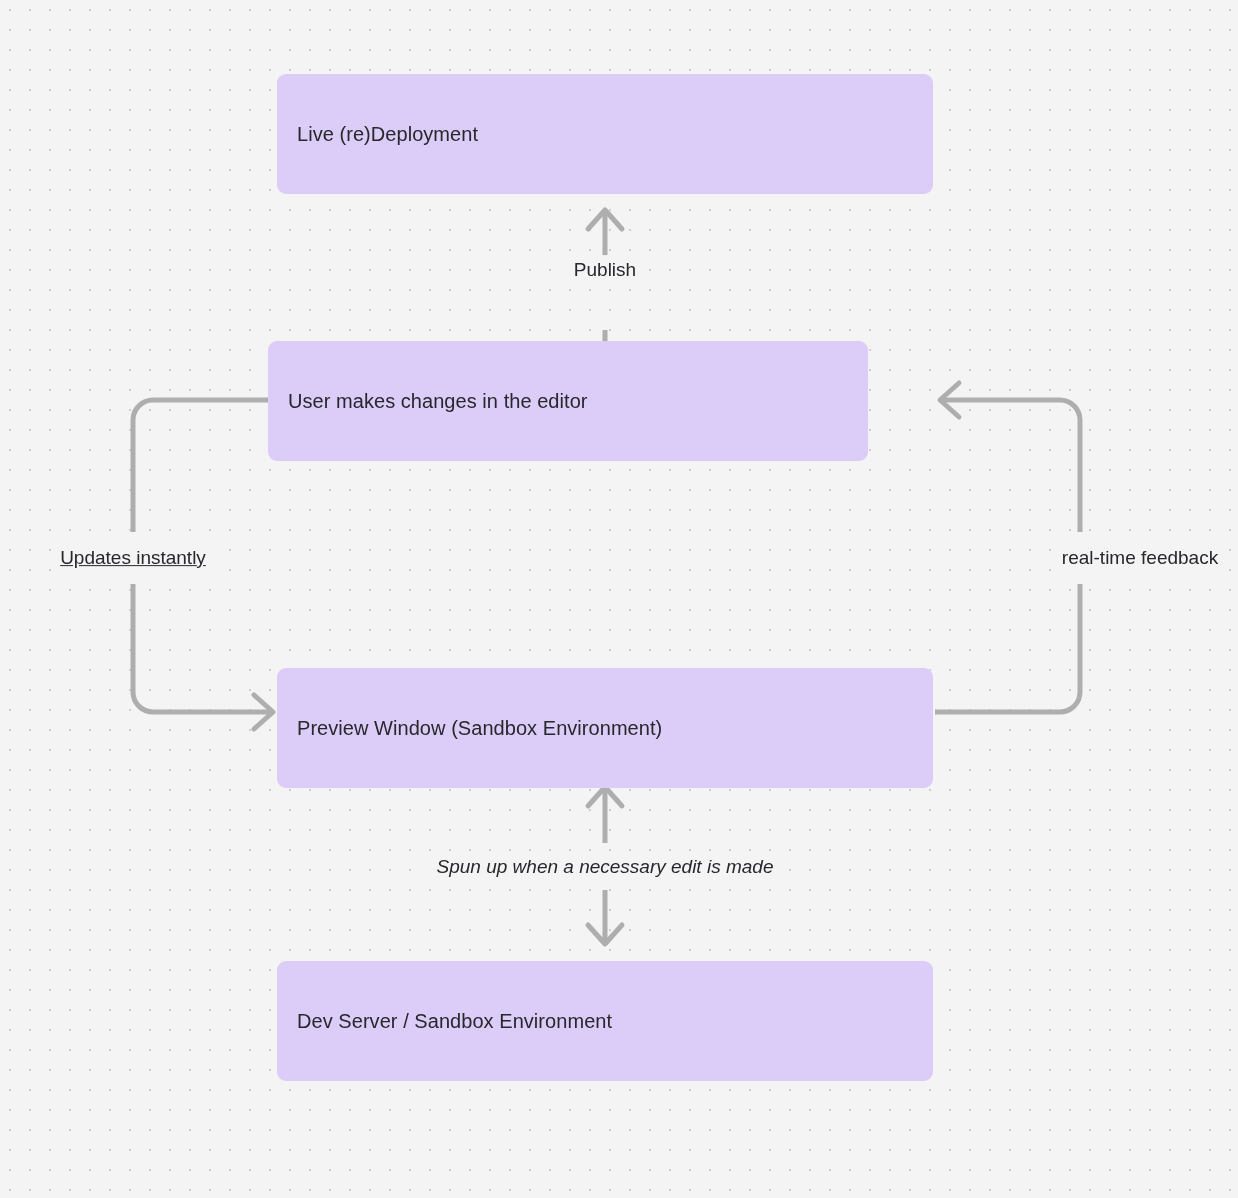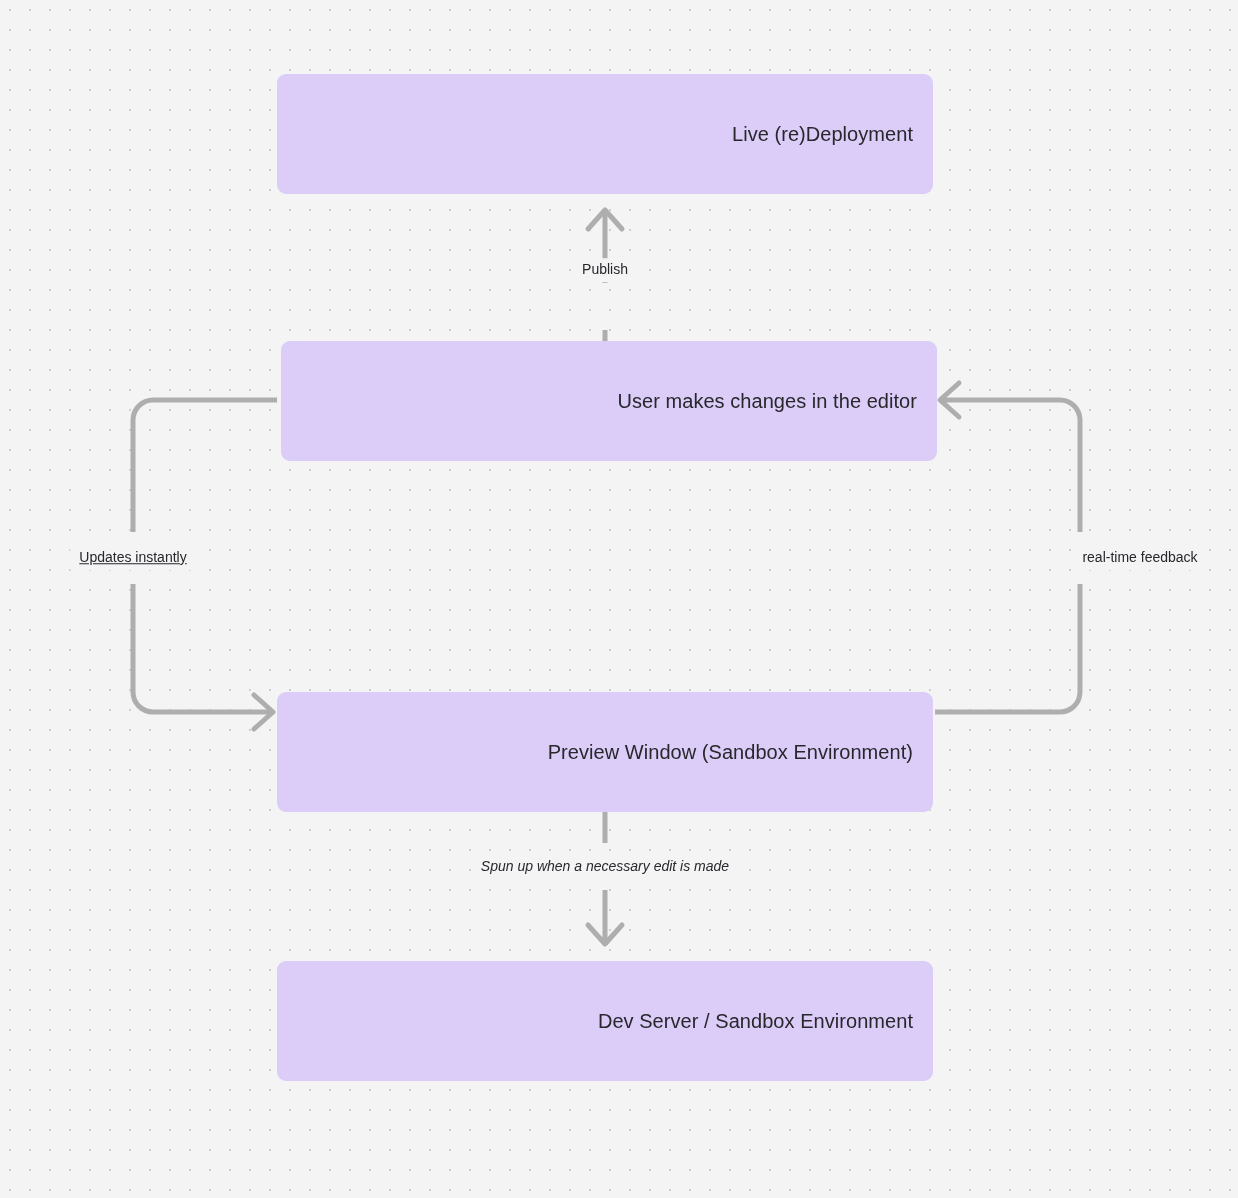--- a/index.html
+++ b/index.html
@@ -54,36 +54,36 @@
     stroke-linejoin: round;
   }
 
   
   .node {
     position: absolute;
     background: #dccdf8;
     border-radius: 9px;
     display: flex;
     align-items: center;
-    justify-content: flex-end;
+    justify-content: flex-start;
     text-align: center;
   }
 
   .node-label {
     font-size: 20px;
     color: #27272c;
     letter-spacing: 0.05px;
     line-height: 1.3;
     padding: 0 20px;
   }
 
   
   .edge-label {
     position: absolute;
-    font-size: 14px;
+    font-size: 19px;
     color: #27272c;
     white-space: nowrap;
     background: #f4f4f5;
     padding: 3px 9px;
     line-height: 1.25;
   }
   .edge-label.center { transform: translate(-50%, -50%); }
 </style>
 </head>
 <body>
@@ -115,25 +115,25 @@
     <path class="edge-head" d="M 588 806 L 605 787 L 622 806"></path>
     <path class="edge-path" d="M 605 890 L 605 941"></path>
     <path class="edge-head" d="M 588 925 L 605 944 L 622 925"></path>
   </g>
 </svg>
 
 <div class="node" style="left:277px; top:74px; width:656px; height:120px;">
   <span class="node-label">Live (re)Deployment</span>
 </div>
 
-<div class="node" style="left:281px; top:341px; width:656px; height:120px;">
+<div class="node" style="left:268px; top:341px; width:600px; height:120px;">
   <span class="node-label">User makes changes in the editor</span>
 </div>
 
-<div class="node" style="left:277px; top:692px; width:656px; height:120px;">
+<div class="node" style="left:277px; top:668px; width:656px; height:120px;">
   <span class="node-label">Preview Window (Sandbox Environment)</span>
 </div>
 
 <div class="node" style="left:277px; top:961px; width:656px; height:120px;">
   <span class="node-label">Dev Server / Sandbox Environment</span>
 </div>
 
 <div class="edge-label center" style="left:605px; top:270px;">Publish</div>
 
 <div class="edge-label center" style="left:133px; top:558px;text-decoration:underline;">Updates instantly</div>

